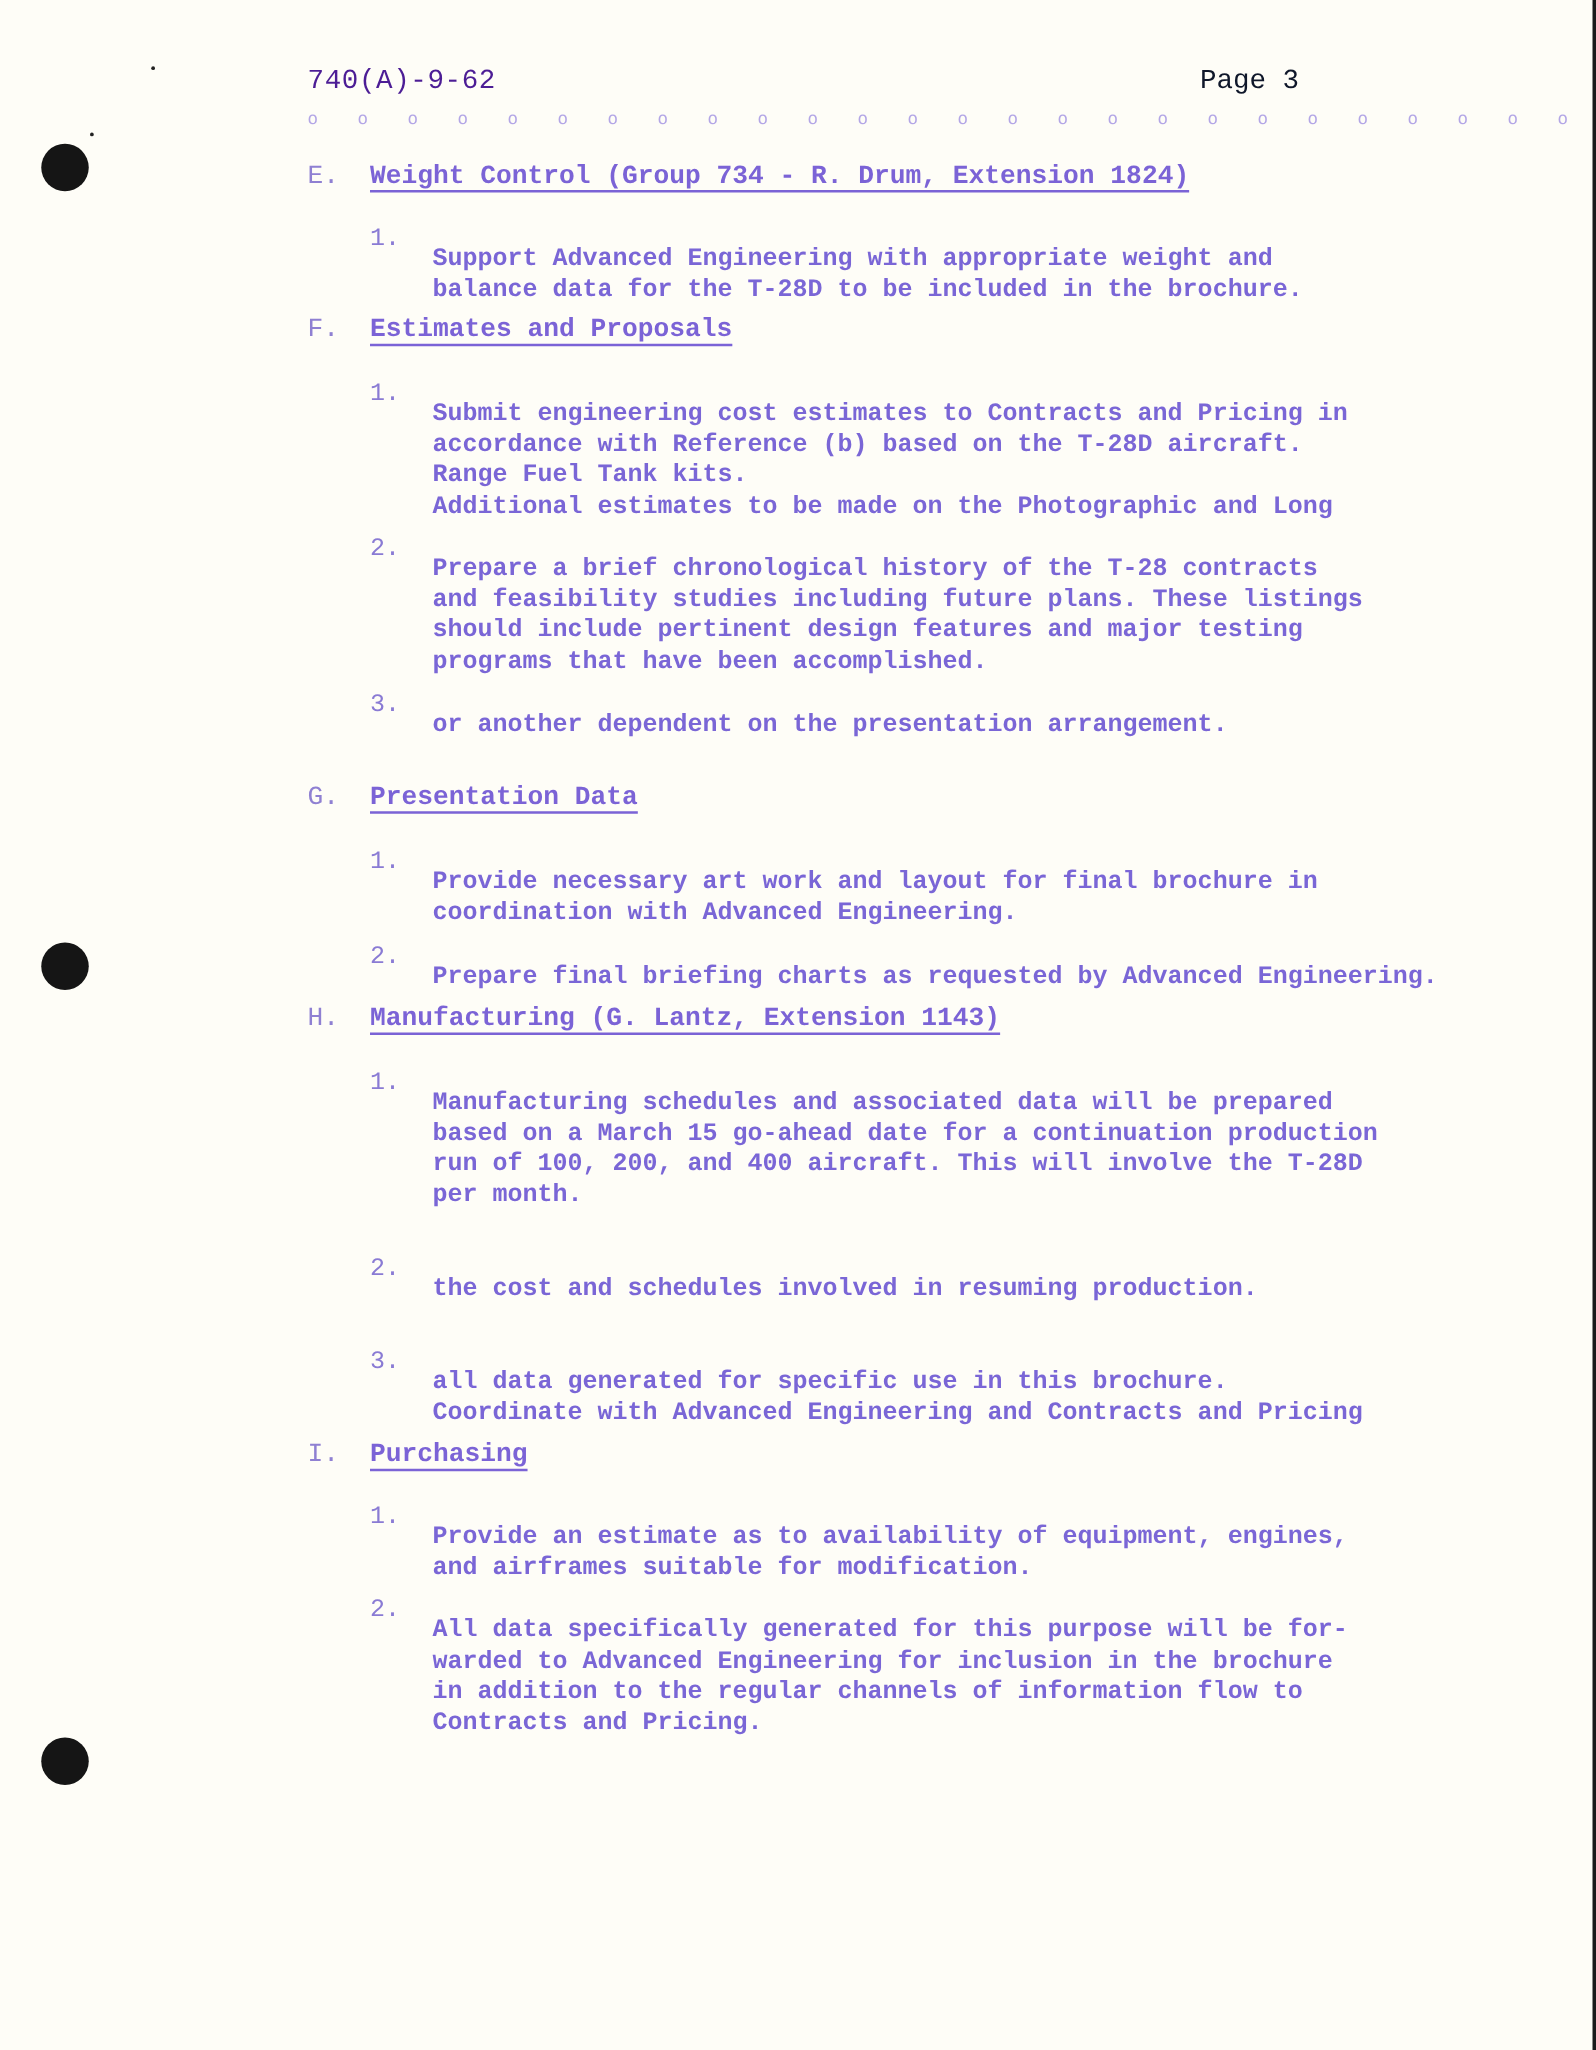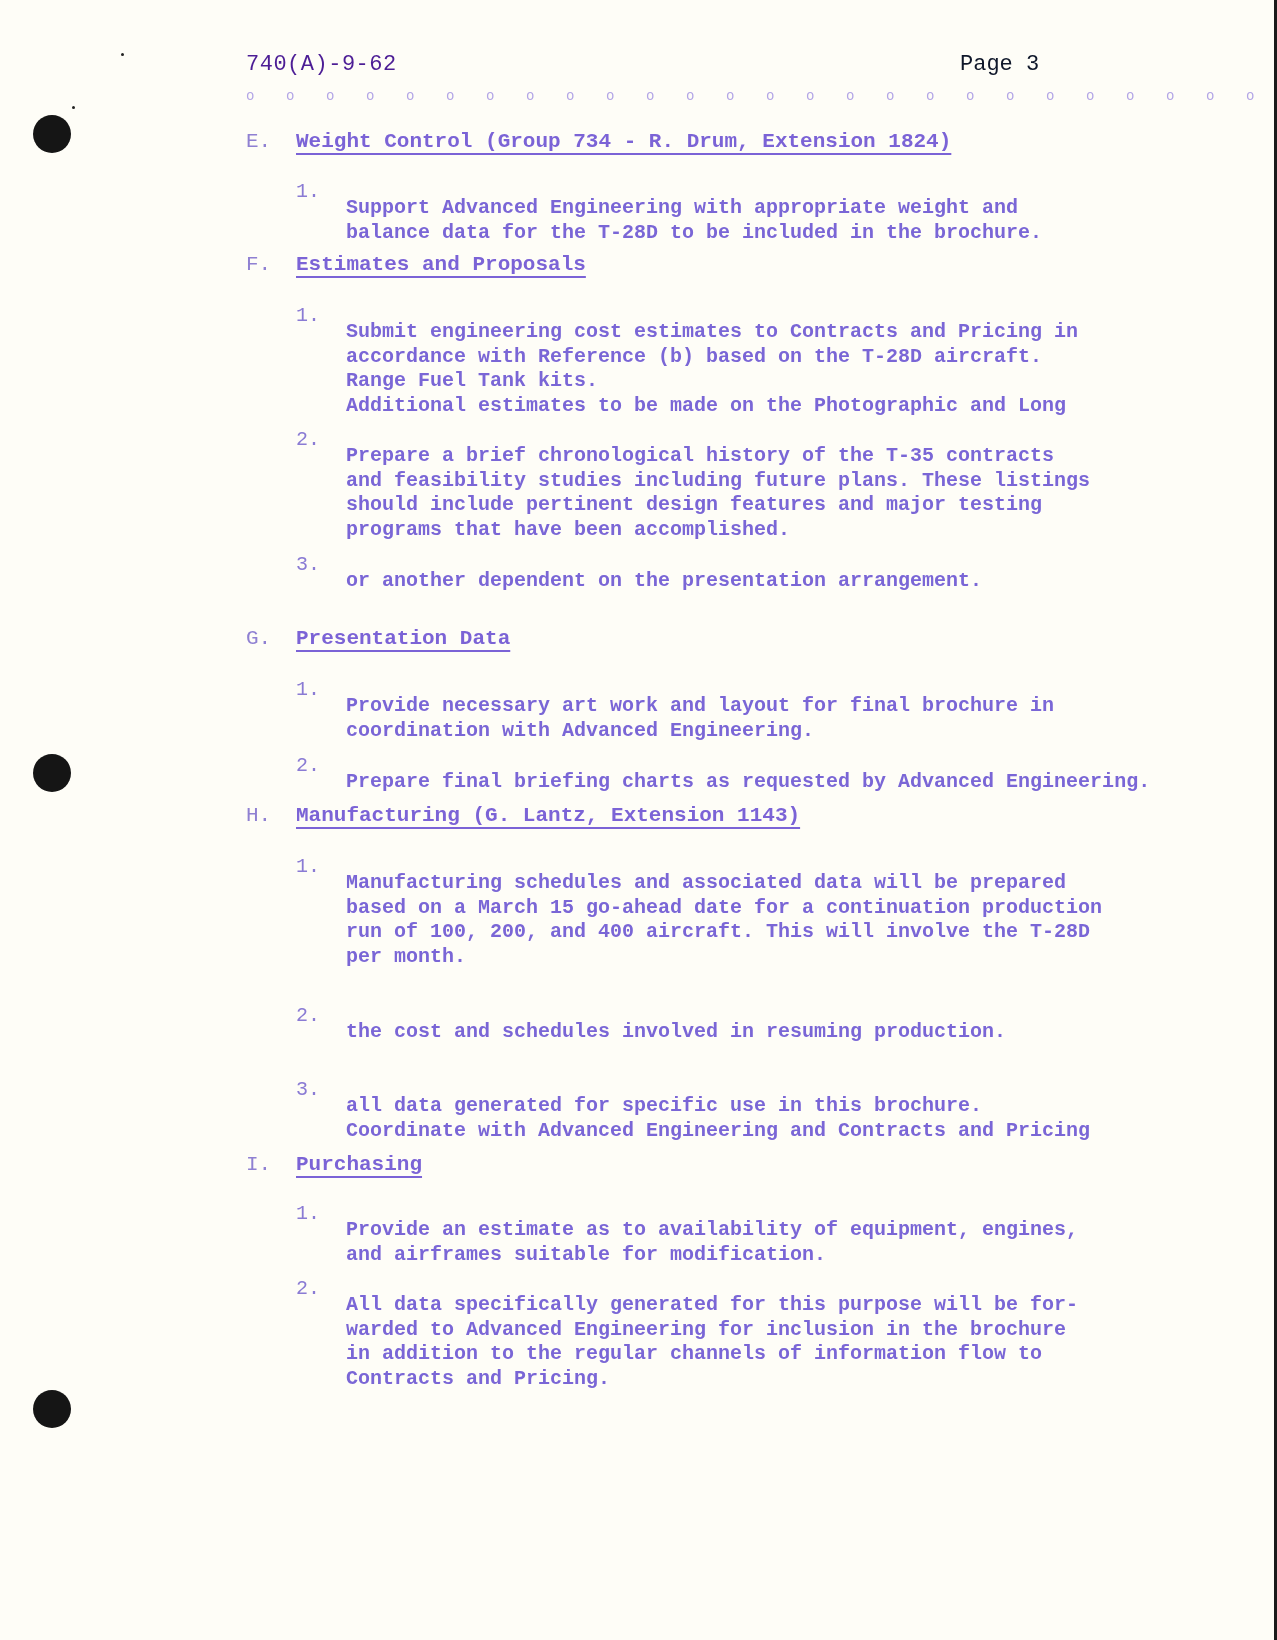--- a/index.html
+++ b/index.html
@@ -81,21 +81,21 @@
   <span class="lines">
     <span class="line">Submit engineering cost estimates to Contracts and Pricing in</span>
     <span class="line">accordance with Reference (b) based on the T-28D aircraft.</span>
     <span class="line">Range Fuel Tank kits.</span>
     <span class="line">Additional estimates to be made on the Photographic and Long</span>
   </span>
 </div>
 <div class="item" style="top:428px">
   <span class="num">2.</span>
   <span class="lines">
-    <span class="line">Prepare a brief chronological history of the T-35 contracts</span>
+    <span class="line">Prepare a brief chronological history of the T-28 contracts</span>
     <span class="line">and feasibility studies including future plans.  These listings</span>
     <span class="line">should include pertinent design features and major testing</span>
     <span class="line">programs that have been accomplished.</span>
   </span>
 </div>
 <div class="item" style="top:553px">
   <span class="num">3.</span>
   <span class="lines">
     <span class="line">or another dependent on the presentation arrangement.</span>
   </span>

